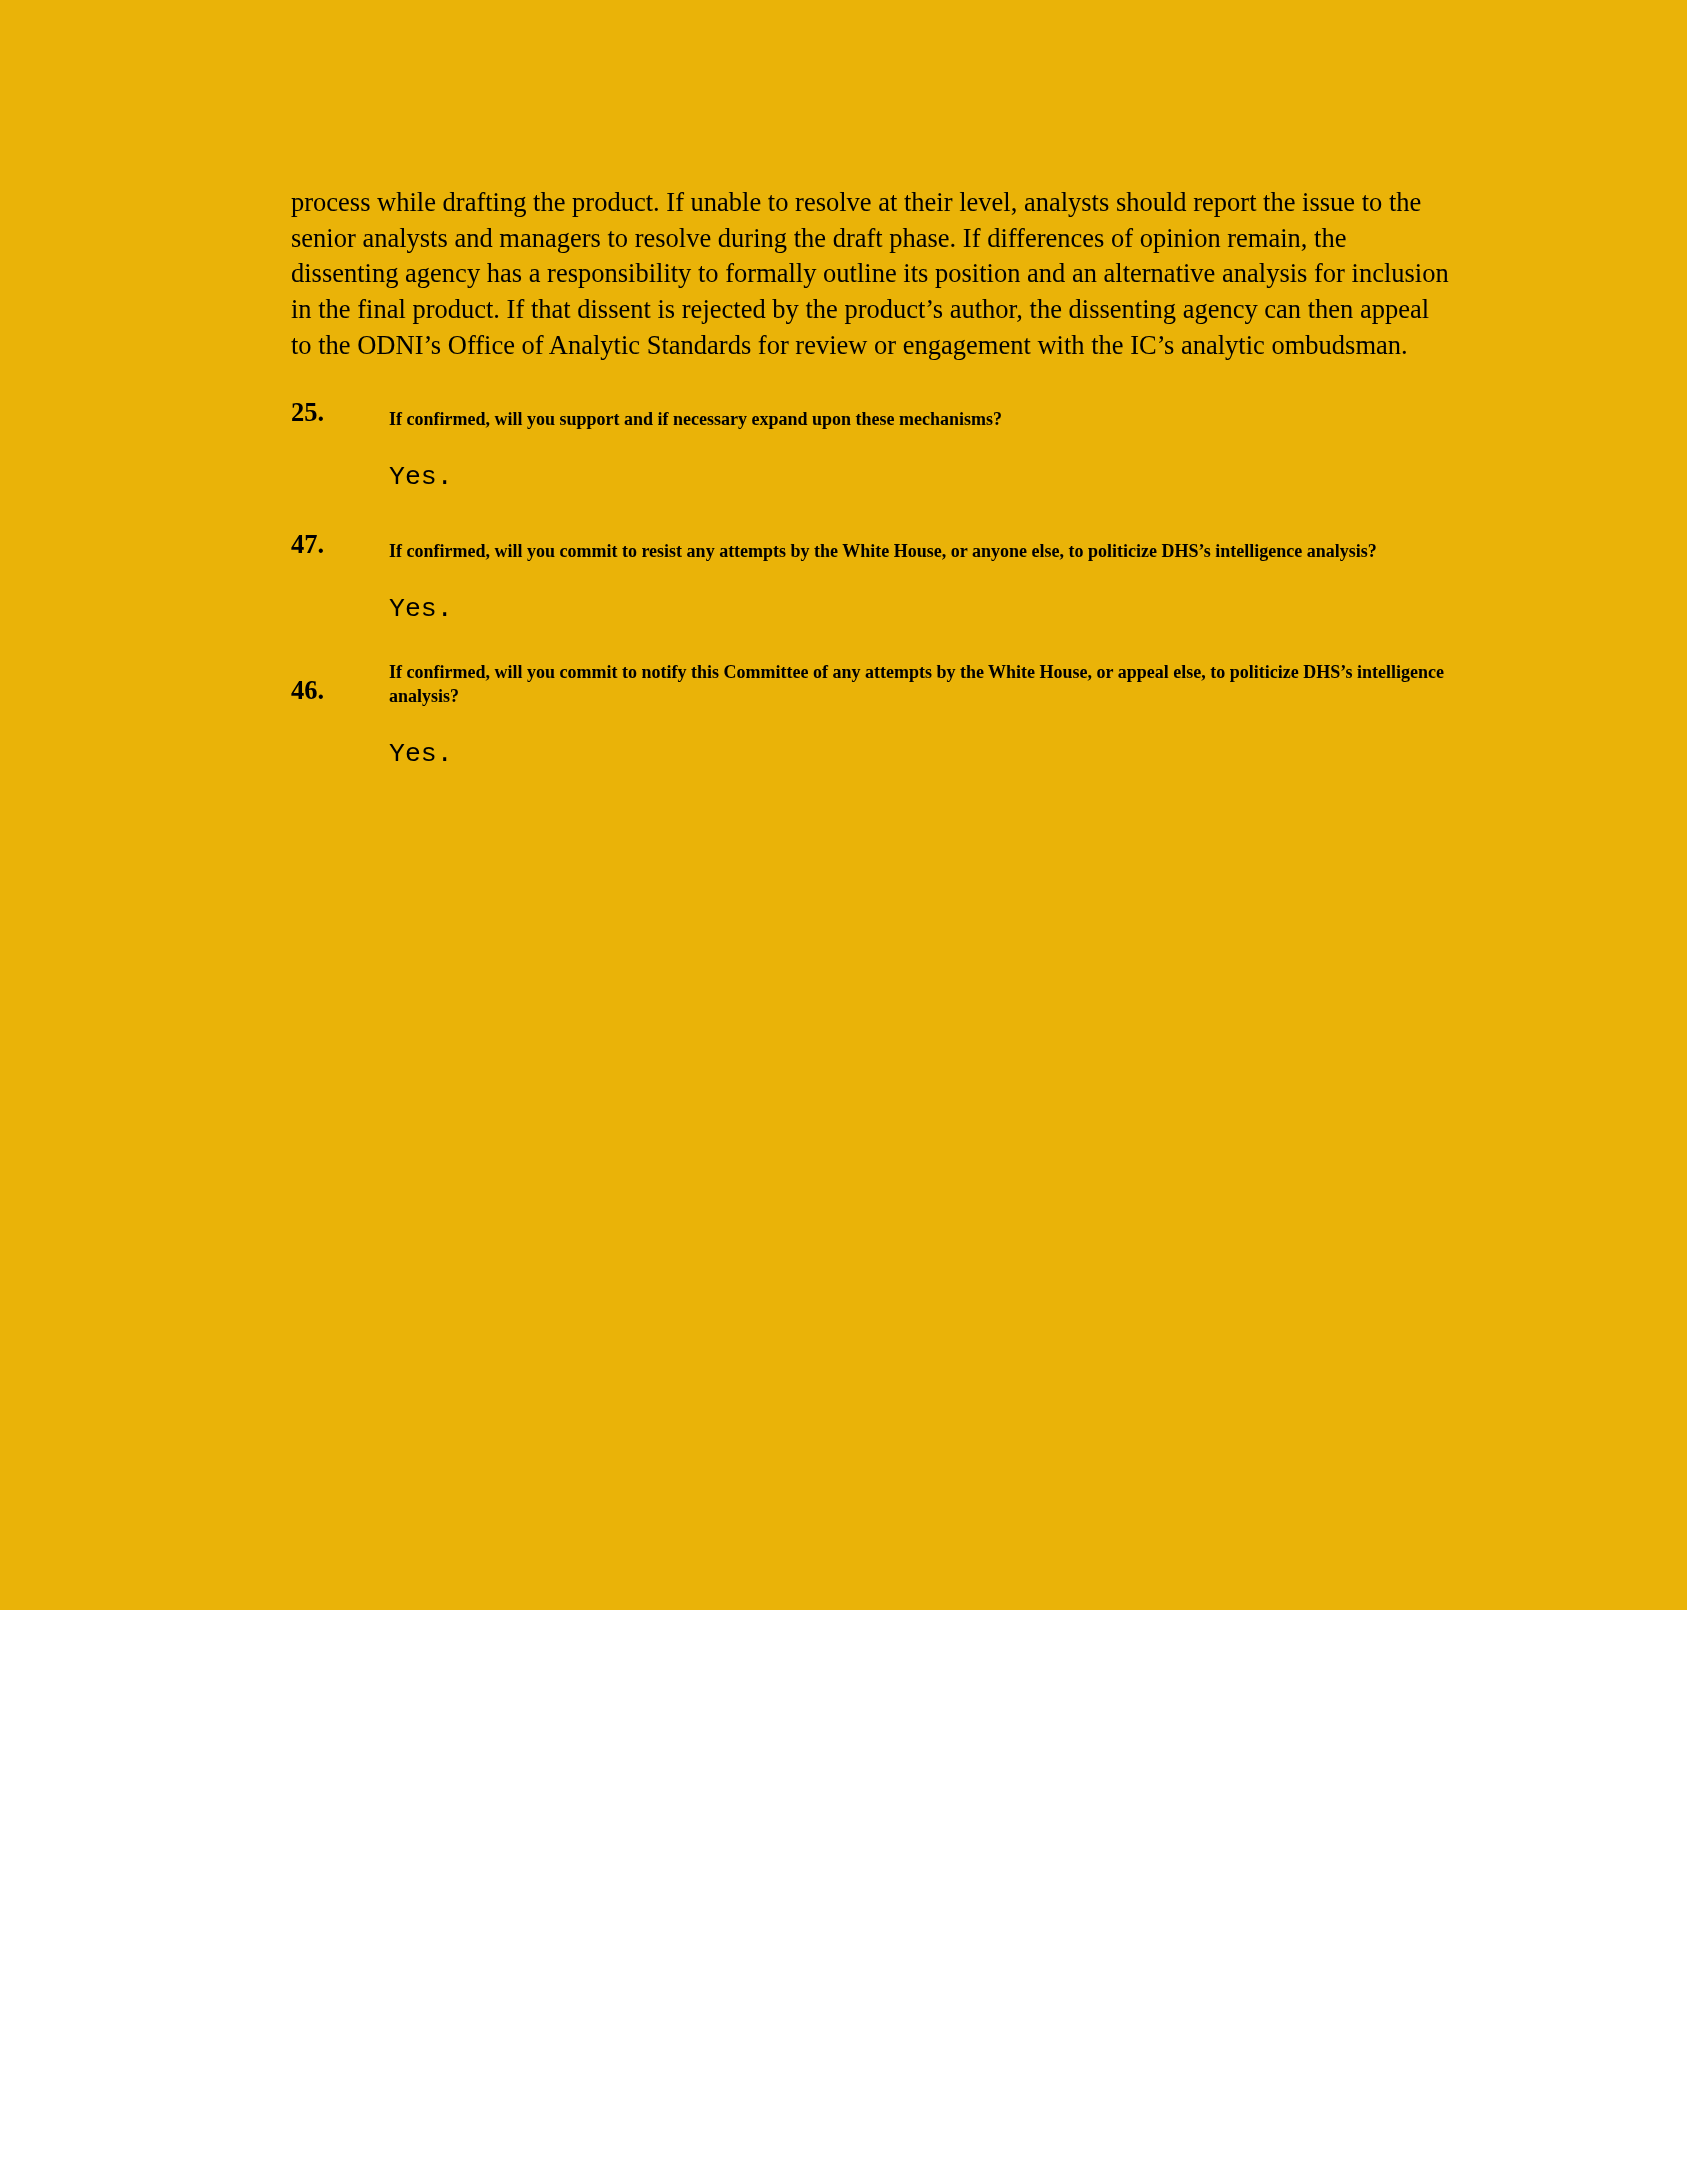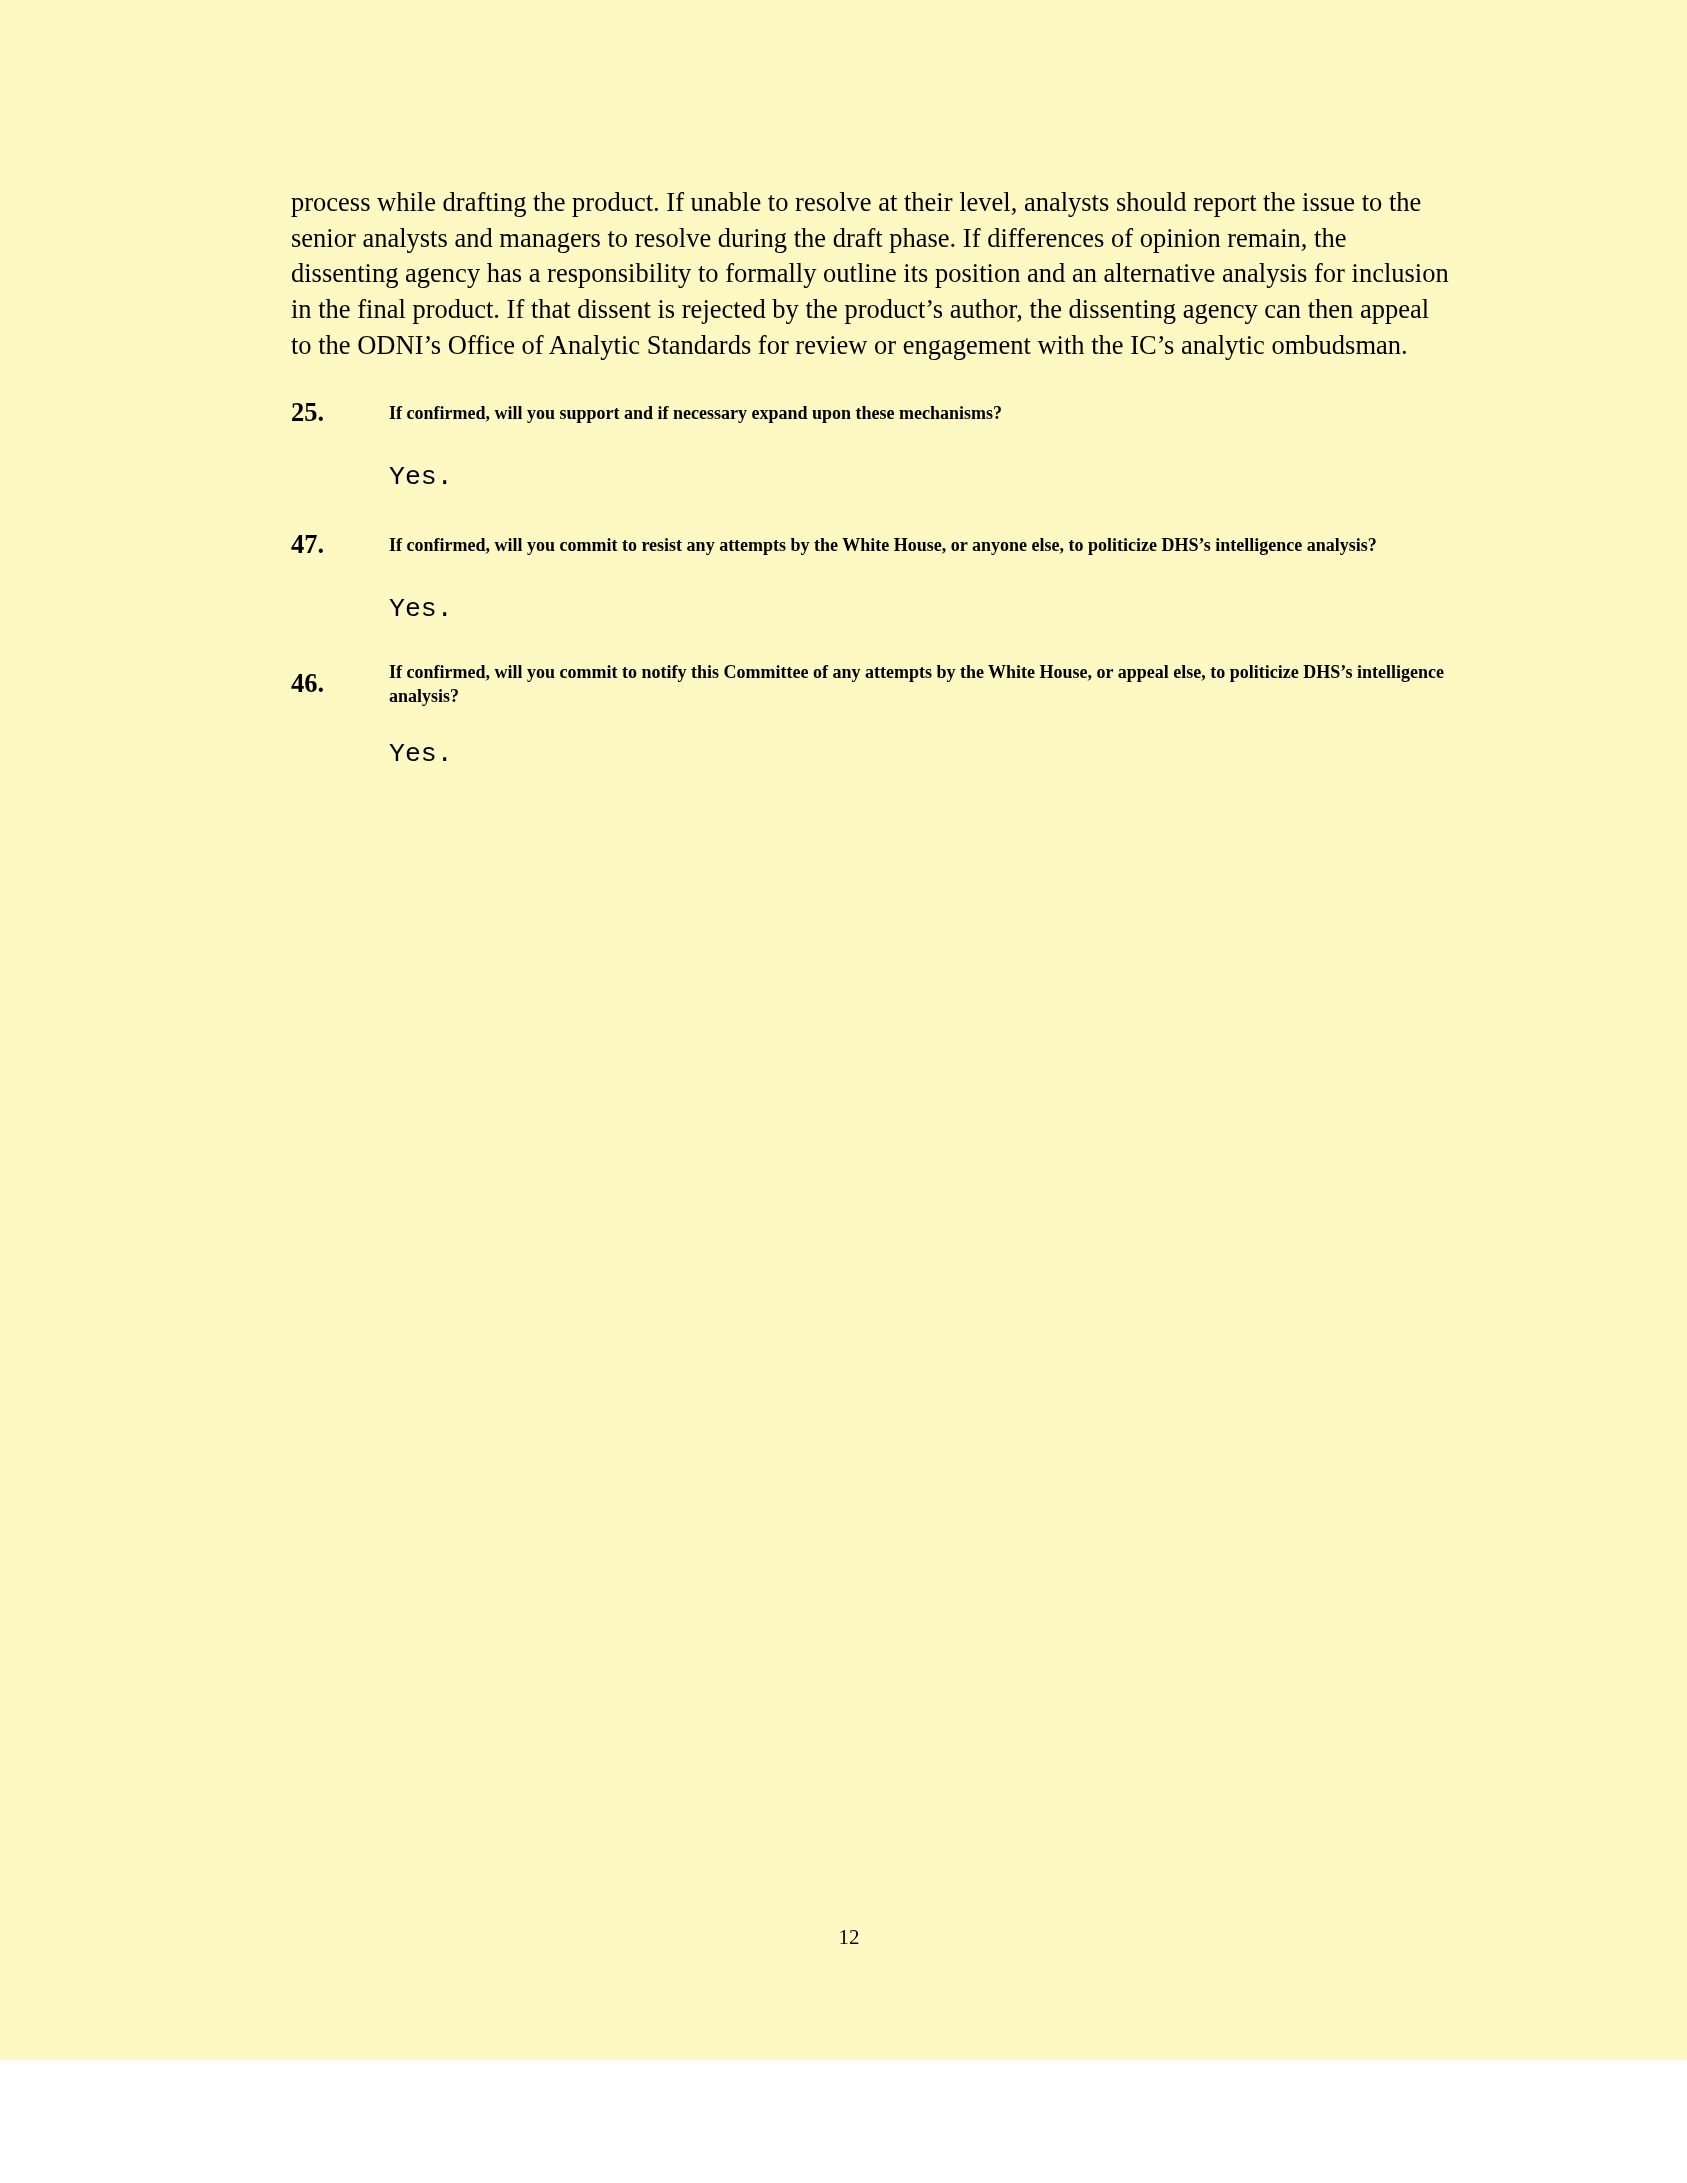--- a/index.html
+++ b/index.html
@@ -3,22 +3,22 @@
 <meta charset="utf-8">
 <style>
   html, body {
     margin: 0;
     padding: 0;
     background: #ffffff;
   }
   .page {
     position: relative;
     width: 1687px;
-    height: 2060px;
-    background: #fef9c3;
+    height: 1610px;
+    background: #eab308;
     font-family: "Liberation Serif", "DejaVu Serif", serif;
     color: #000000;
     box-sizing: border-box;
   }
   .content {
     position: absolute;
     left: 291px;
     top: 185px;
     width: 1164px;
   }
@@ -26,21 +26,21 @@
     font-size: 26.5px;
     line-height: 1.345;
     text-align: left;
     margin: 0;
   }
   .qa-block {
     margin-top: 32px;
   }
   .qa-row {
     display: flex;
-    align-items: center;
+    align-items: flex-end;
   }
   .q-num {
     width: 98px;
     flex: 0 0 98px;
     font-weight: bold;
     font-size: 26.5px;
     line-height: 1.345;
   }
   .q-text {
     flex: 1 1 auto;

